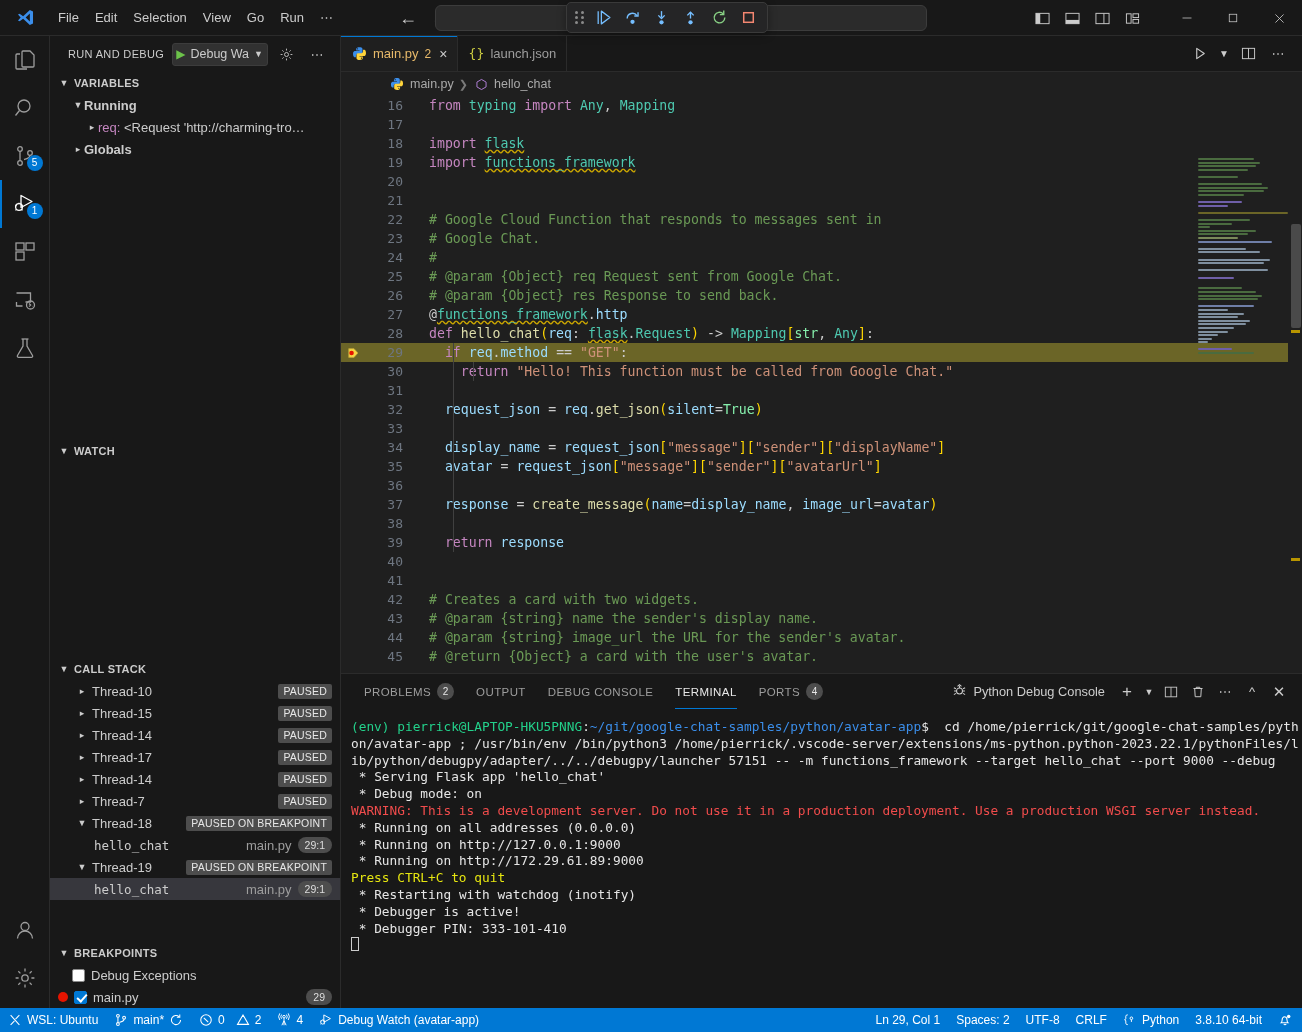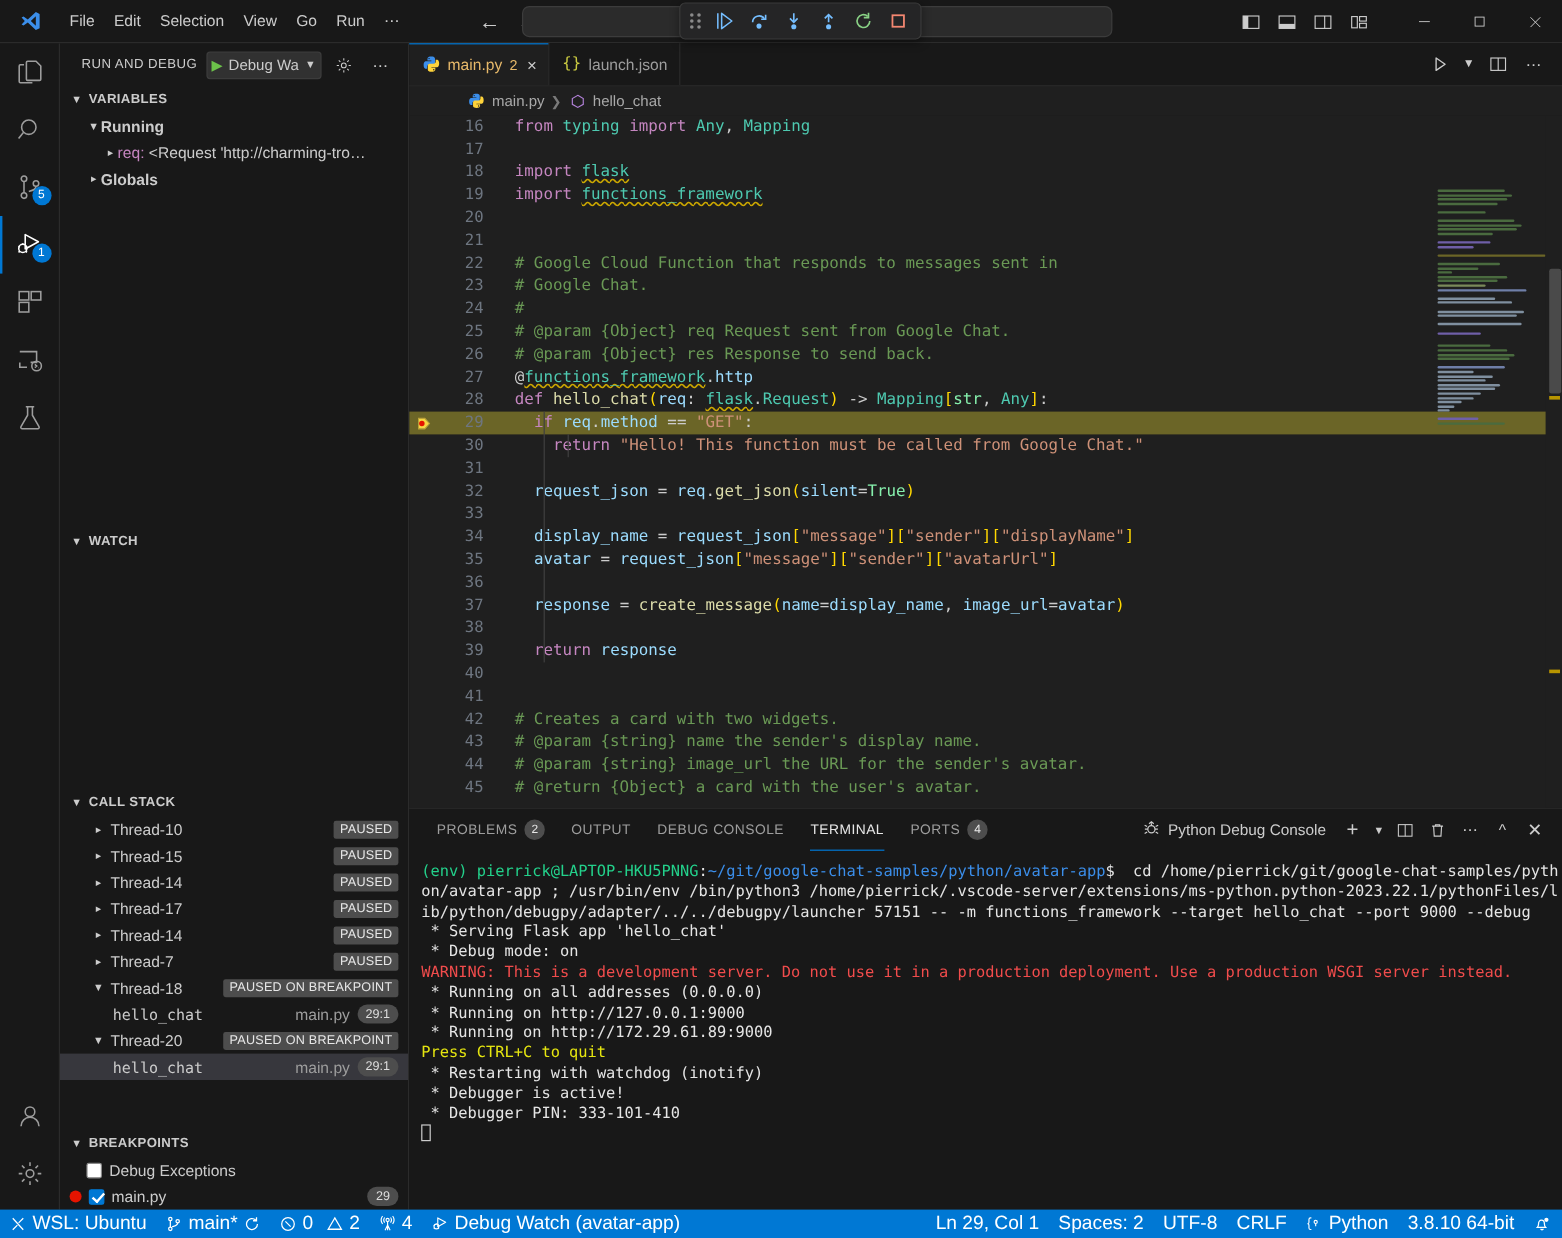--- a/index.html
+++ b/index.html
@@ -226,21 +226,21 @@
   .t-blue  { color:#3b8eea; }
   .t-red   { color:#f14c4c; }
   .t-yellow{ color:#e5e510; }
   .t-white { color:#e5e5e5; }
   .t-cursor{ display:inline-block; width:8px; height:14px; border:1px solid #cccccc;
              vertical-align:-2px; }
 
   
   .statusbar {
     height: 24px; flex:0 0 24px; background:#0078d4; color:#ffffff;
-    display:flex; align-items:center; font-size:16px; padding: 0 0 0 0;
+    display:flex; align-items:center; font-size:12px; padding: 0 0 0 0;
   }
   .sb-seg { display:flex; align-items:center; gap:5px; padding: 0 8px; height:24px; white-space:nowrap; }
   .sb-right { margin-left:auto; display:flex; align-items:center; }
   .sb-ic { display:inline-flex; align-items:center; }
   .sb-ic svg { width:14px; height:14px; }
 </style>
 </head>
 <body>
 
 <div class="app">
@@ -526,21 +526,21 @@
             <span class="state-badge">PAUSED ON BREAKPOINT</span>
           </div>
           <div class="cs-row" style="padding-left:44px">
             <span class="cs-mono">hello_chat</span>
             <span class="cs-spacer"></span>
             <span class="file-lbl">main.py</span>
             <span class="line-pill">29:1</span>
           </div>
           <div class="cs-row" style="padding-left:26px">
             <span class="tw">▼</span>
-            <span class="cs-label" style="margin-left:4px">Thread-20</span>
+            <span class="cs-label" style="margin-left:4px">Thread-19</span>
             <span class="cs-spacer"></span>
             <span class="state-badge">PAUSED ON BREAKPOINT</span>
           </div>
           <div class="cs-row selected" style="padding-left:44px">
             <span class="cs-mono">hello_chat</span>
             <span class="cs-spacer"></span>
             <span class="file-lbl">main.py</span>
             <span class="line-pill">29:1</span>
           </div>
         </div>

